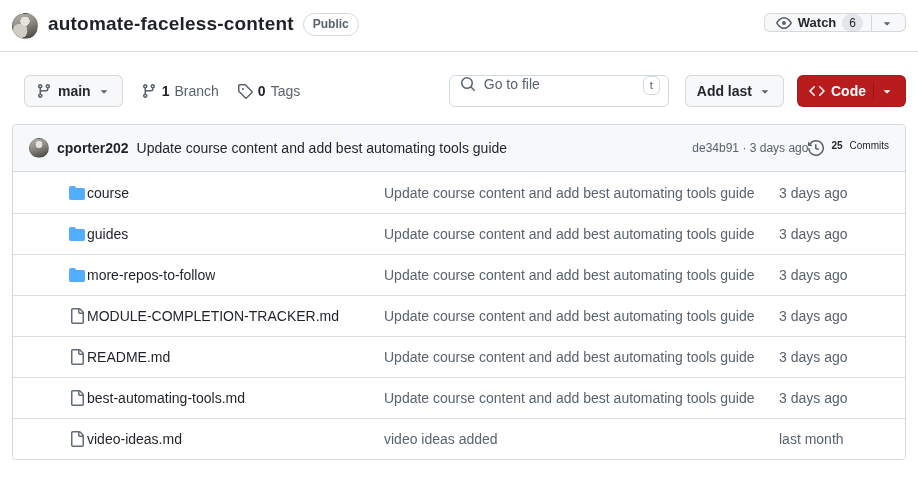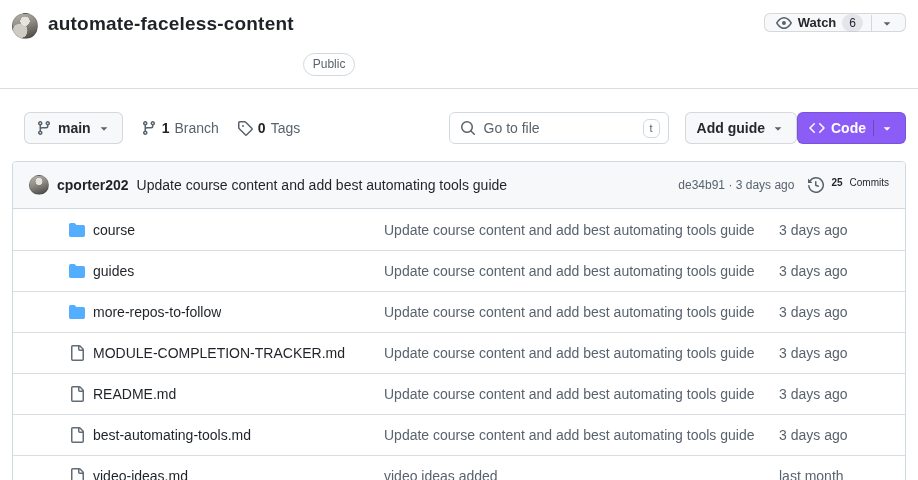--- a/index.html
+++ b/index.html
@@ -22,22 +22,22 @@
     width: 26px; height: 26px; border-radius: 50%;
     border: 1px solid rgba(31,35,40,0.15);
     background:
       radial-gradient(circle at 50% 30%, #e6e3dc 0 22%, rgba(0,0,0,0) 23%),
       radial-gradient(circle at 30% 70%, #cfccc4 0 30%, rgba(0,0,0,0) 31%),
       linear-gradient(160deg, #b8b5ae 0%, #8d8a84 45%, #44423e 100%);
     flex: none;
   }
   .repo-title { font-size: 19px; font-weight: 700; margin-left: 10px; letter-spacing: .2px; }
   .badge-pill {
-    margin-left: 9px; font-size: 12px; font-weight: 400; color: #59636e;
-    border: 1px solid #d1d9e0; border-radius: 999px; padding: 2px 9px 3px; line-height: 16px; margin-top: 40px;
+    margin-left: 9px; font-size: 12px; font-weight: 700; color: #59636e;
+    border: 1px solid #d1d9e0; border-radius: 999px; padding: 2px 9px 3px; line-height: 16px;
   }
   .btn {
     display: inline-flex; align-items: center; gap: 6px;
     background: #f6f8fa; border: 1px solid rgba(31,35,40,0.15); border-radius: 6px;
     font-size: 13px; font-weight: 600; color: #25292e;
     padding: 0 11px; height: 30px; cursor: pointer;
     font-family: inherit;
   }
   .btn .muted-ic { color: #59636e; }
   .watch-btn { margin-left: auto; height: 19px; }
@@ -51,38 +51,38 @@
   .toolbar {
     display: flex; align-items: center;
     padding: 23px 12px 17px 24px;
   }
   .btn-32 { height: 32px; font-size: 14px; }
   .branch-meta { display: flex; align-items: center; margin-left: 18px; gap: 18px; }
   .meta-group { display: inline-flex; align-items: center; gap: 5px; font-size: 14px; color: #59636e; cursor: pointer; }
   .meta-group b { color: #1f2328; font-weight: 600; }
   .spacer { flex: 1; }
   .search-box {
-    display: flex; align-items: center; gap: 8px;
+    display: flex; align-items: flex-start; gap: 8px;
     width: 220px; height: 32px; padding: 0 8px 0 10px;
     border: 1px solid #d1d9e0; border-radius: 6px; background: #ffffff;
     color: #59636e;
   }
   .search-box input {
     border: none; outline: none; flex: 1; min-width: 0;
     font-size: 14px; color: #1f2328; background: transparent;
     font-family: inherit;
   }
   .search-box input::placeholder { color: #59636e; opacity: 1; }
   .kbd {
     font-size: 11px; color: #59636e; border: 1px solid #d1d9e0; border-radius: 6px;
     padding: 1px 6px 2px; line-height: 14px;
   }
   .add-file-btn { margin-left: 16px; }
   .code-btn {
-    background: #8b5cf6; border: 1px solid rgba(31,35,40,0.15);
+    margin-left: 13px; background: #b91c1c; border: 1px solid rgba(31,35,40,0.15);
     color: #ffffff; 
   }
   .code-btn .split-divider { background: rgba(0,0,0,0.22); margin: 0 0 0 1px; }
 
   
   .file-table {
     margin: 0 12px; border: 1px solid #d1d9e0; border-radius: 4px;
     overflow: hidden; background: #ffffff;
   }
   .commit-bar {
@@ -96,33 +96,33 @@
     background:
       radial-gradient(circle at 50% 30%, #e6e3dc 0 22%, rgba(0,0,0,0) 23%),
       linear-gradient(160deg, #b8b5ae 0%, #8d8a84 45%, #44423e 100%);
     flex: none;
   }
   .commit-author { font-size: 14px; font-weight: 700; cursor: pointer; }
   .commit-msg {
     font-size: 14px; color: #1f2328; cursor: pointer;
     white-space: nowrap; overflow: hidden; text-overflow: ellipsis; max-width: 430px;
   }
-  .commit-right { margin-left: auto; display: flex; align-items: center; gap: 14px; }
+  .commit-right { margin-left: auto; display: flex; align-items: center; gap: 0; }
   .sha-date { font-size: 12px; color: #59636e; cursor: pointer; }
   .commits-link { display: inline-flex; gap: 7px; font-size: 10px; color: #1f2328; cursor: pointer; }
   .commits-link .num { font-weight: 700; }
   .commits-link .ic { color: #59636e; }
 
   .frow {
     display: grid; grid-template-columns: 339px 1fr 110px;
     column-gap: 16px; align-items: center;
     height: 41px; padding: 0 16px; background: #ffffff;
   }
   .frow + .frow { border-top: 1px solid #d8dee4; }
-  .name-cell { display: flex; gap: 8px; overflow: hidden; padding-left: 40px; }
+  .name-cell { display: flex; gap: 2px; overflow: hidden; padding-left: 40px; }
   .fname { font-size: 14px; color: #1f2328; cursor: pointer; white-space: nowrap; overflow: hidden; text-overflow: ellipsis; }
   .fmsg {
     font-size: 14px; color: #59636e; cursor: pointer;
     white-space: nowrap; overflow: hidden; text-overflow: ellipsis;
   }
   .fdate { font-size: 14px; color: #59636e; text-align: left; white-space: nowrap; }
   .folder-ic { color: #54aeff; }
   .file-ic { color: #636c76; }
 </style>
 </head>
@@ -219,21 +219,21 @@
   <div class="search-box">
     <span>
         <svg width="16" height="16">
           <use href="#i-search"></use>
         </svg>
       </span>
     <input type="text" placeholder="Go to file" style="">
     <span class="kbd">t</span>
   </div>
   <button class="btn btn-32 add-file-btn">
-    <span>Add guide</span>
+    <span>Add last</span>
     <span class="muted-ic">
         <svg width="14" height="14">
           <use href="#i-caret"></use>
         </svg>
       </span>
   </button>
   <button class="btn btn-32 code-btn">
     <span>
         <svg width="16" height="16">
           <use href="#i-code"></use>

